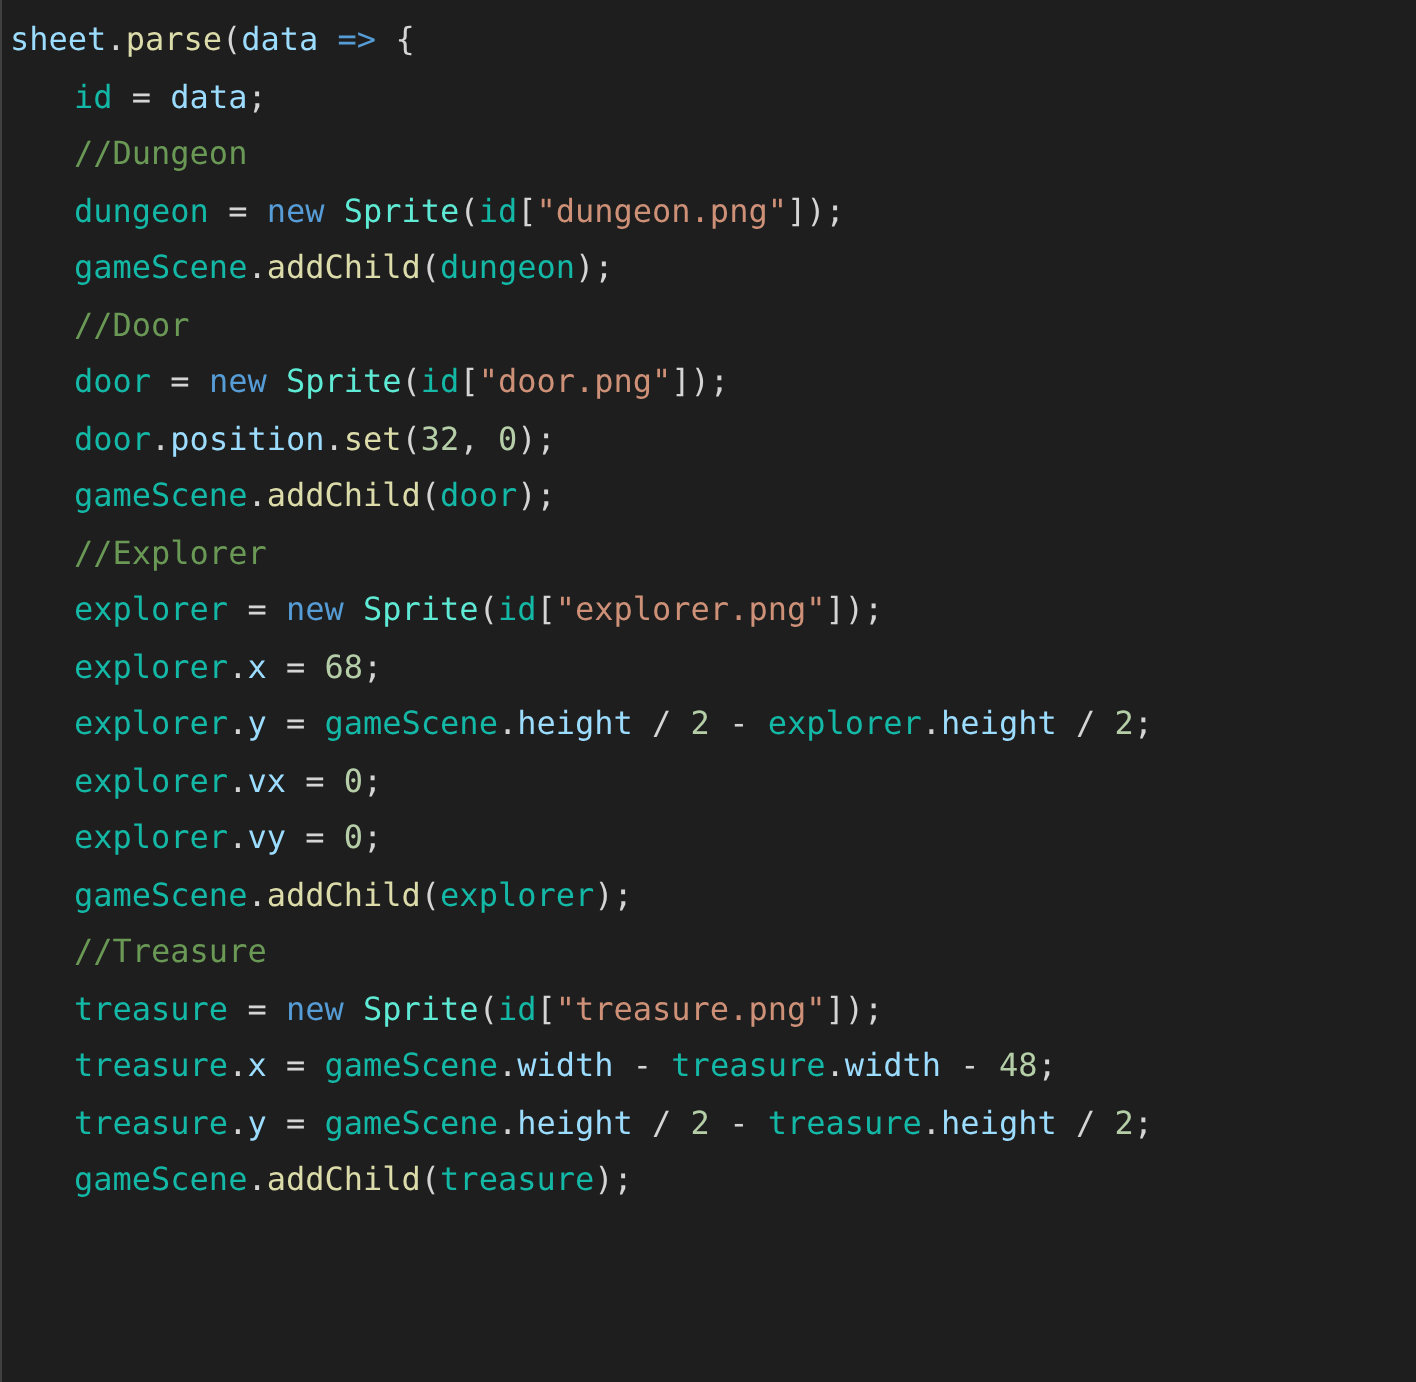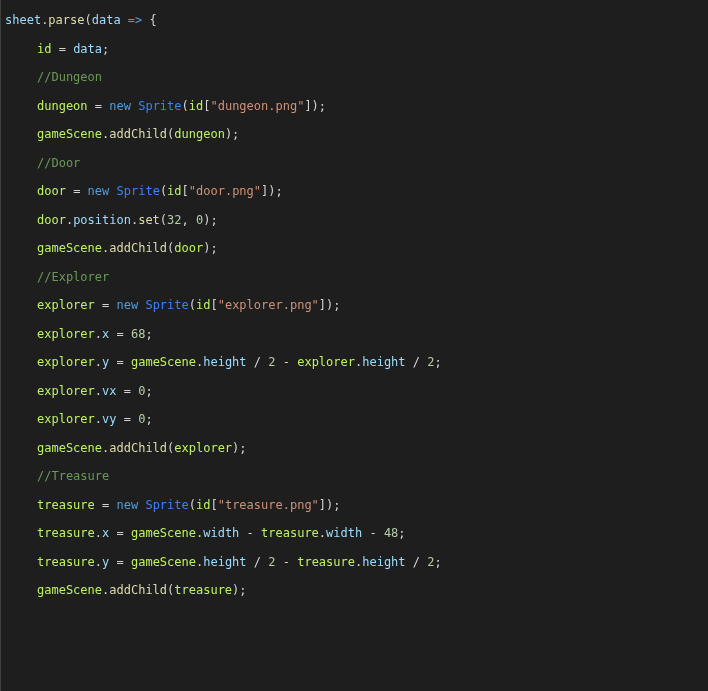--- a/index.html
+++ b/index.html
@@ -7,36 +7,36 @@
     padding: 0;
     background: #1e1e1e;
     width: 708px;
     height: 691px;
     overflow: hidden;
   }
   pre.code {
     margin: 0;
     padding: 6px 4px 6px 4px;
     font-family: "Menlo", "Monaco", "Consolas", monospace;
-    font-size: 12px;
+    font-size: 16px;
     line-height: 28.5px;
     color: #d4d4d4;
     white-space: pre;
     border-left: 1px solid #404040;
     box-sizing: border-box;
     height: 100%;
   }
   
   .tok-ident  { color: #9cdcfe; }
   .tok-func   { color: #dcdcaa; }
-  .tok-var    { color: #bef264; }
+  .tok-var    { color: #14b8a6; }
   .tok-param  { color: #9cdcfe; }
   .tok-punct  { color: #d4d4d4; }
   .tok-kw     { color: #569cd6; }
-  .tok-class  { color: #3b82f6; }
+  .tok-class  { color: #5eead4; }
   .tok-str    { color: #ce9178; }
   .tok-cmt    { color: #6a9955; margin-top: 20px; }
   .tok-num    { color: #b5cea8; margin-top: 26px; }
   .line { display: block; padding-left: 0; }
   .indent1 { padding-left: 32px; }
 </style>
 </head>
 <body>
 
 <pre class="code"><span class="line"><span class="tok-ident">sheet</span><span class="tok-punct">.</span><span class="tok-func">parse</span><span class="tok-punct">(</span><span class="tok-param">data</span><span class="tok-kw"> =&gt; </span><span class="tok-punct">{</span></span><span class="line indent1"><span class="tok-var">id</span><span class="tok-punct"> = </span><span class="tok-ident">data</span><span class="tok-punct">;</span></span><span class="line indent1"><span class="tok-cmt">//Dungeon</span></span><span class="line indent1"><span class="tok-var">dungeon</span><span class="tok-punct"> = </span><span class="tok-kw">new</span><span> </span><span class="tok-class">Sprite</span><span class="tok-punct">(</span><span class="tok-var">id</span><span class="tok-punct">[</span><span class="tok-str">"dungeon.png"</span><span class="tok-punct">]);</span></span><span class="line indent1"><span class="tok-var">gameScene</span><span class="tok-punct">.</span><span class="tok-func">addChild</span><span class="tok-punct">(</span><span class="tok-var">dungeon</span><span class="tok-punct">);</span></span><span class="line indent1"><span></span></span><span class="line indent1"><span class="tok-cmt">//Door</span></span><span class="line indent1"><span class="tok-var">door</span><span class="tok-punct"> = </span><span class="tok-kw">new</span><span> </span><span class="tok-class">Sprite</span><span class="tok-punct">(</span><span class="tok-var">id</span><span class="tok-punct">[</span><span class="tok-str">"door.png"</span><span class="tok-punct">]);</span></span><span class="line indent1"><span class="tok-var">door</span><span class="tok-punct">.</span><span class="tok-ident">position</span><span class="tok-punct">.</span><span class="tok-func">set</span><span class="tok-punct">(</span><span class="tok-num">32</span><span class="tok-punct">, </span><span class="tok-num">0</span><span class="tok-punct">);</span></span><span class="line indent1"><span class="tok-var">gameScene</span><span class="tok-punct">.</span><span class="tok-func">addChild</span><span class="tok-punct">(</span><span class="tok-var">door</span><span class="tok-punct">);</span></span><span class="line indent1"><span></span></span><span class="line indent1"><span class="tok-cmt">//Explorer</span></span><span class="line indent1"><span class="tok-var">explorer</span><span class="tok-punct"> = </span><span class="tok-kw">new</span><span> </span><span class="tok-class">Sprite</span><span class="tok-punct">(</span><span class="tok-var">id</span><span class="tok-punct">[</span><span class="tok-str">"explorer.png"</span><span class="tok-punct">]);</span></span><span class="line indent1"><span class="tok-var">explorer</span><span class="tok-punct">.</span><span class="tok-ident">x</span><span class="tok-punct"> = </span><span class="tok-num">68</span><span class="tok-punct">;</span></span><span class="line indent1"><span class="tok-var">explorer</span><span class="tok-punct">.</span><span class="tok-ident">y</span><span class="tok-punct"> = </span><span class="tok-var">gameScene</span><span class="tok-punct">.</span><span class="tok-ident">height</span><span class="tok-punct"> / </span><span class="tok-num">2</span><span class="tok-punct"> - </span><span class="tok-var">explorer</span><span class="tok-punct">.</span><span class="tok-ident">height</span><span class="tok-punct"> / </span><span class="tok-num">2</span><span class="tok-punct">;</span></span><span class="line indent1"><span class="tok-var">explorer</span><span class="tok-punct">.</span><span class="tok-ident">vx</span><span class="tok-punct"> = </span><span class="tok-num">0</span><span class="tok-punct">;</span></span><span class="line indent1"><span class="tok-var">explorer</span><span class="tok-punct">.</span><span class="tok-ident">vy</span><span class="tok-punct"> = </span><span class="tok-num">0</span><span class="tok-punct">;</span></span><span class="line indent1"><span class="tok-var">gameScene</span><span class="tok-punct">.</span><span class="tok-func">addChild</span><span class="tok-punct">(</span><span class="tok-var">explorer</span><span class="tok-punct">);</span></span><span class="line indent1"><span></span></span><span class="line indent1"><span class="tok-cmt">//Treasure</span></span><span class="line indent1"><span class="tok-var">treasure</span><span class="tok-punct"> = </span><span class="tok-kw">new</span><span> </span><span class="tok-class">Sprite</span><span class="tok-punct">(</span><span class="tok-var">id</span><span class="tok-punct">[</span><span class="tok-str">"treasure.png"</span><span class="tok-punct">]);</span></span><span class="line indent1"><span class="tok-var">treasure</span><span class="tok-punct">.</span><span class="tok-ident">x</span><span class="tok-punct"> = </span><span class="tok-var">gameScene</span><span class="tok-punct">.</span><span class="tok-ident">width</span><span class="tok-punct"> - </span><span class="tok-var">treasure</span><span class="tok-punct">.</span><span class="tok-ident">width</span><span class="tok-punct"> - </span><span class="tok-num">48</span><span class="tok-punct">;</span></span><span class="line indent1"><span class="tok-var">treasure</span><span class="tok-punct">.</span><span class="tok-ident">y</span><span class="tok-punct"> = </span><span class="tok-var">gameScene</span><span class="tok-punct">.</span><span class="tok-ident">height</span><span class="tok-punct"> / </span><span class="tok-num">2</span><span class="tok-punct"> - </span><span class="tok-var">treasure</span><span class="tok-punct">.</span><span class="tok-ident">height</span><span class="tok-punct"> / </span><span class="tok-num">2</span><span class="tok-punct">;</span></span><span class="line indent1"><span class="tok-var">gameScene</span><span class="tok-punct">.</span><span class="tok-func">addChild</span><span class="tok-punct">(</span><span class="tok-var">treasure</span><span class="tok-punct">);</span></span></pre>

